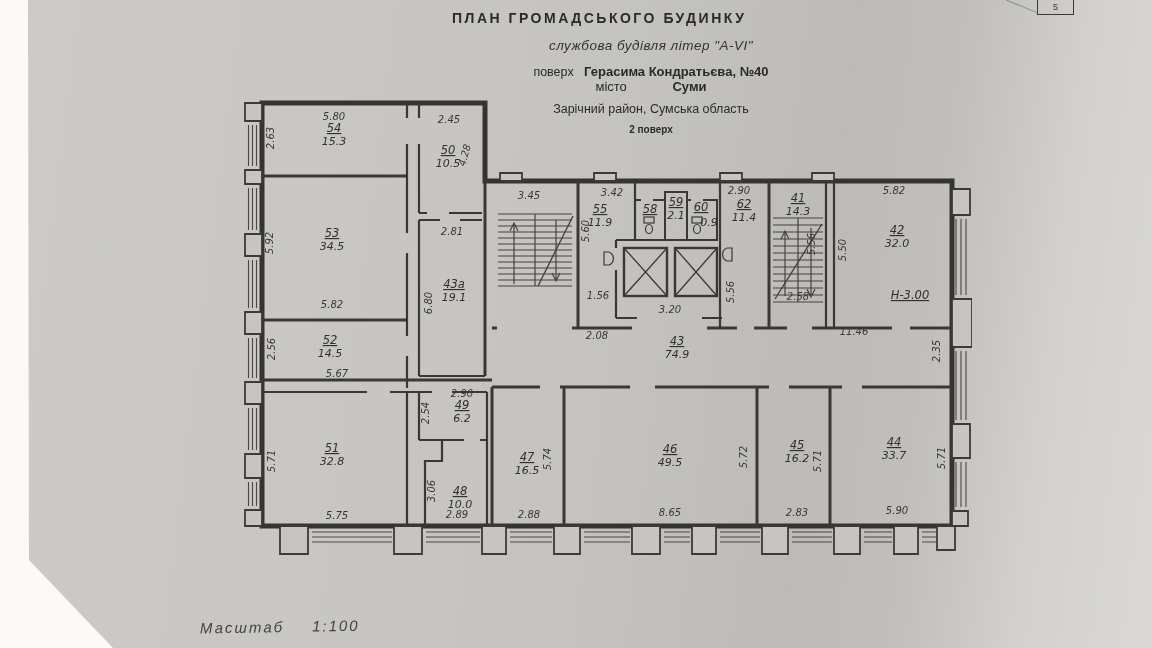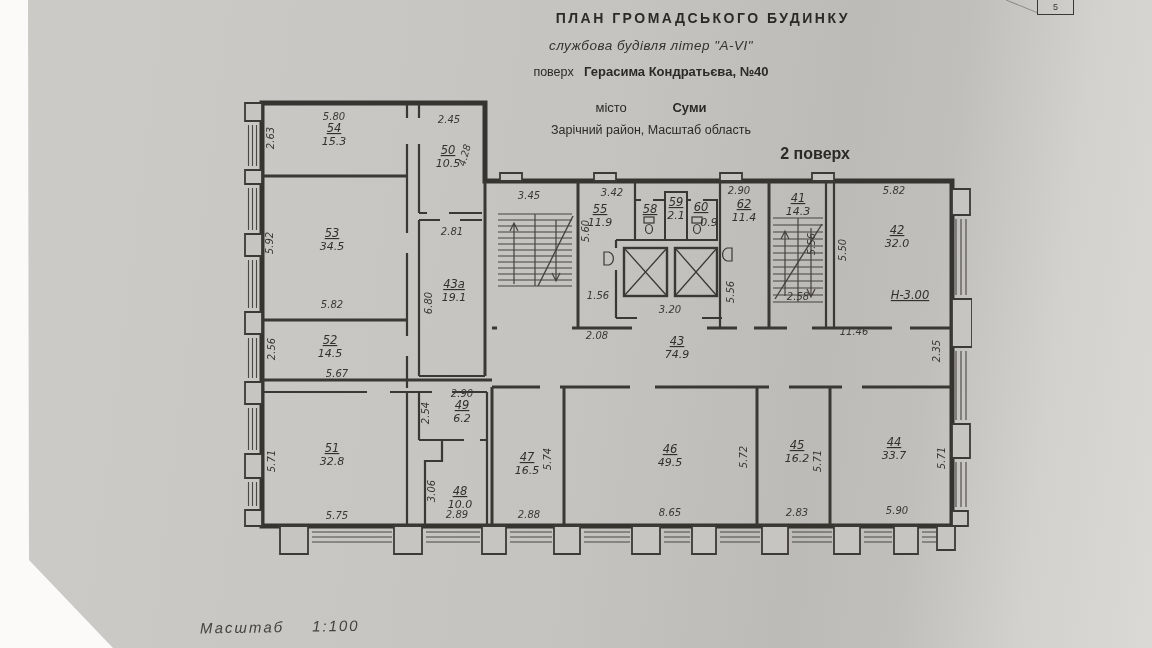--- a/index.html
+++ b/index.html
@@ -3,28 +3,28 @@
 <meta charset="utf-8">
 <style>
   html,body{margin:0;padding:0}
   body{width:1152px;height:648px;position:relative;overflow:hidden;
        background:#fbfaf8;font-family:"Liberation Sans",sans-serif}
   .paper{position:absolute;inset:0;
     clip-path:polygon(28px 0,1152px 0,1152px 648px,113px 648px,29px 560px);
     background:linear-gradient(97deg,#cccbc8 0%,#c8c7c4 28%,#c4c3c0 52%,#bcbbb8 70%,#c0bfbc 79%,#d2d1ce 89%,#dad9d6 100%);
     filter:drop-shadow(-3px 2px 3px rgba(70,70,70,.45));}
   .titleblock{position:absolute;left:452px;top:10px;width:398px;color:#2b2a26}
-  .t1{font-weight:700;font-size:14px;letter-spacing:2.5px;text-align:right}
+  .t1{font-weight:700;font-size:14px;letter-spacing:2.5px;text-align:left}
   .t2{font-style:italic;font-size:13.5px;letter-spacing:.5px;text-align:center;margin-top:12px;color:#34332e}
   .t3{font-size:12.5px;text-align:center;margin-top:11px}
   .t3 b{font-size:13px}
-  .t4{font-size:13px;text-align:center;margin-top:21px}
+  .t4{font-size:13px;text-align:center;margin-top:0}
   .t4 .gap{display:inline-block;width:42px}
   .t5{font-size:12.5px;text-align:center;margin-top:8px}
-  .t6{font-size:16px;font-weight:700;text-align:right;margin-top:8px}
+  .t6{font-size:10px;font-weight:700;text-align:center;margin-top:8px}
   .scale{position:absolute;left:200px;top:618px;font-style:italic;font-size:15px;
          letter-spacing:2px;color:#454publ3e;color:#45433e;transform:rotate(-1deg)}
   .scale span{margin-right:28px}
   .pagebox{position:absolute;left:1037px;top:0;width:35px;height:14px;
            border:1.5px solid #3a3833;border-top:none;display:flex;align-items:center;
            justify-content:center;font-size:9px;color:#3a3833}
   .pagediag{position:absolute;left:1005px;top:6px;width:34px;height:1px;
             background:#8a8986;transform:rotate(22deg)}
   svg{position:absolute;left:242px;top:96px}
   .rn{font:italic 11.5px "DejaVu Sans",sans-serif;fill:#32302b;text-anchor:middle;text-decoration:underline}
@@ -44,21 +44,21 @@
   <div class="t1">ПЛАН  ГРОМАДСЬКОГО  БУДИНКУ</div>
   <div class="t2">службова будівля літер "А-VI"</div>
   <div class="t3">
     <span>поверх</span>&nbsp;&nbsp;
     <b>Герасима Кондратьєва, №40</b>
   </div>
   <div class="t4">
     <span>місто</span><span class="gap"></span>
     <b>Суми</b>
   </div>
-  <div class="t5">Зарічний район, Масштаб область</div>
+  <div class="t5">Зарічний район, Сумська область</div>
   <div class="t6">2 поверх</div>
 </div>
 
 <div class="scale">
   <span>Масштаб</span><span style="margin-right:15px">1:100</span>
 </div>
 
 <svg width="730" height="464" viewBox="0 0 730 464">
 
   <g stroke="#36342f" fill="none">

